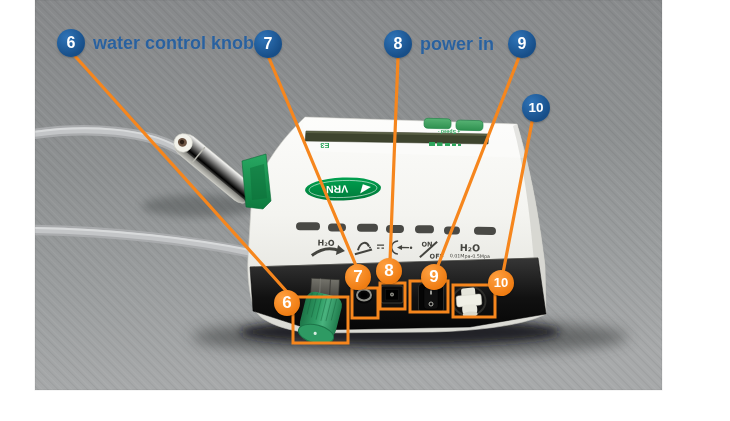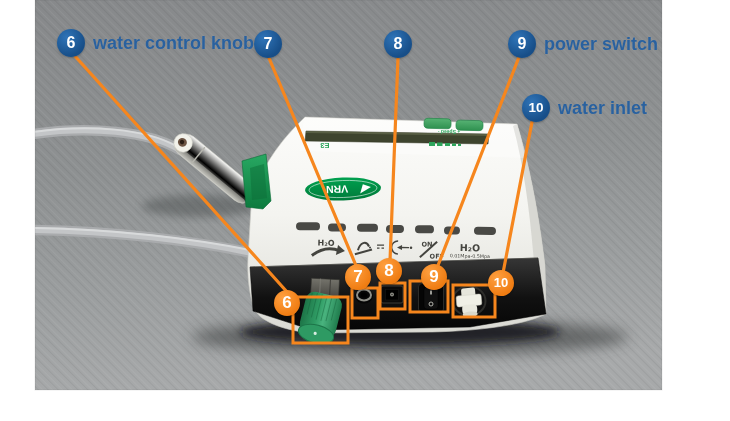--- a/index.html
+++ b/index.html
@@ -269,28 +269,27 @@
 
 <div class="callout" style="left:57px;top:29px">
   <div class="dot">6</div>
   <div class="lbl">water control knob</div>
 </div>
 <div class="callout" style="left:254px;top:30px">
   <div class="dot">7</div>
 </div>
 <div class="callout" style="left:384px;top:30px">
   <div class="dot">8</div>
+  <div class="lbl">power in</div>
 </div>
 <div class="callout" style="left:508px;top:30px">
   <div class="dot">9</div>
-  <div class="lbl">power switch</div>
 </div>
 <div class="callout" style="left:522px;top:94px">
   <div class="dot small-num">10</div>
-  <div class="lbl">water inlet</div>
 </div>
 
 <div class="odot" style="left:274px;top:290px">6</div>
 <div class="odot" style="left:345px;top:264px">7</div>
 <div class="odot" style="left:376px;top:258px">8</div>
 <div class="odot" style="left:421px;top:264px">9</div>
 <div class="odot small-num" style="left:488px;top:270px">10</div>
 
 </div>
 

